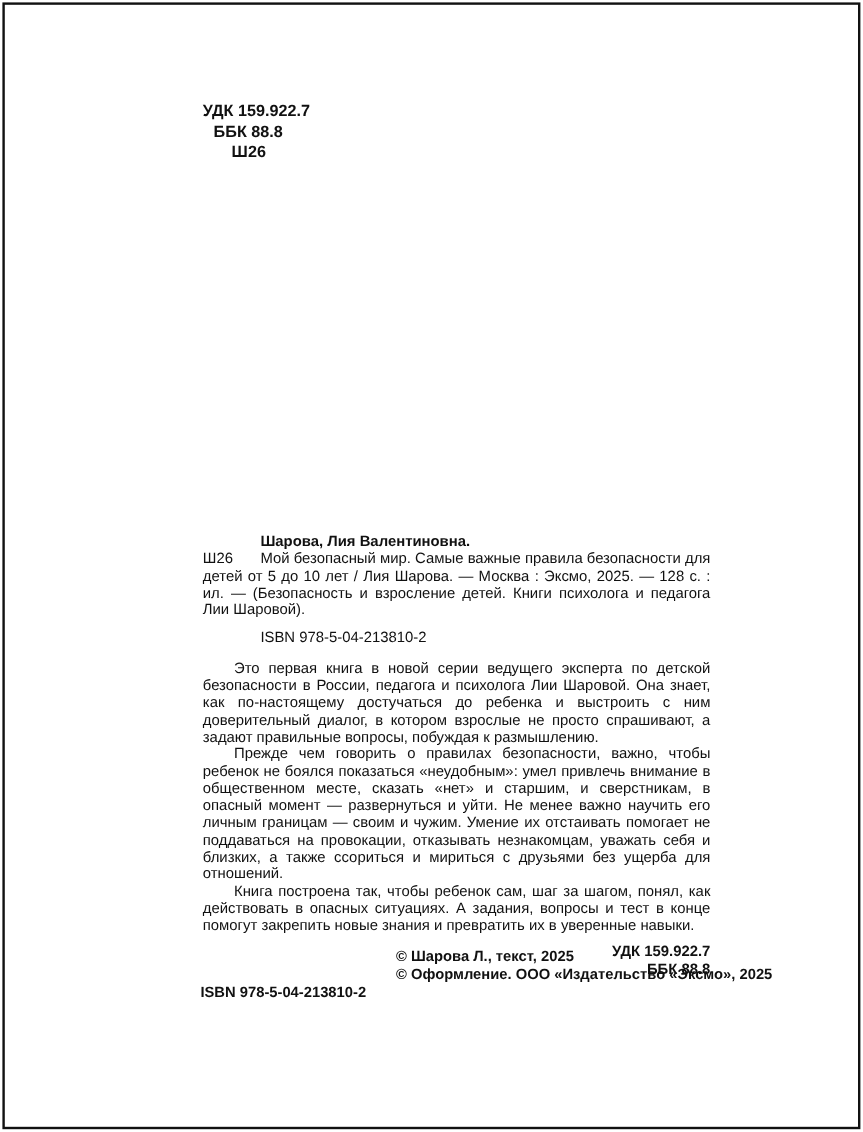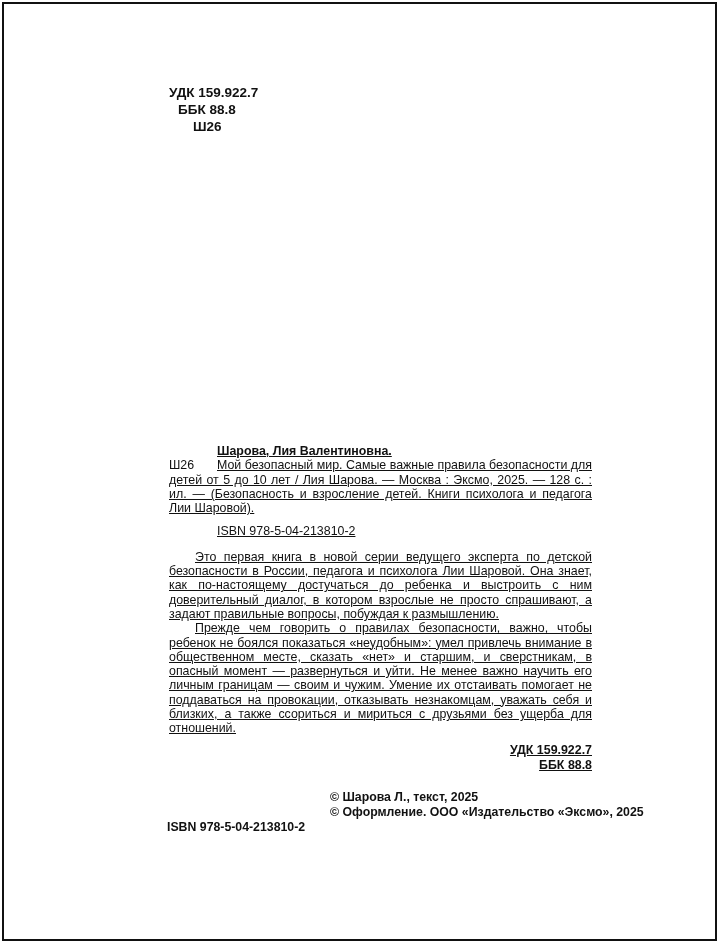--- a/index.html
+++ b/index.html
@@ -38,21 +38,20 @@
   .top-codes .line-sign { padding-left: 24px; }
 
   
   .column {
     position: absolute;
     left: 169px;
     top: 444px;
     width: 423px;
     font-size: 12.4px;
     line-height: 14.3px;
-    text-decoration: underline;
   }
   .column p { margin: 0; }
   p.author {
     font-weight: bold;
     text-indent: 48px;
   }
   p.desc {
     position: relative;
     text-indent: 48px;
     text-align: justify;
@@ -111,20 +110,21 @@
 <div class="column">
   <p class="author">Шарова, Лия Валентиновна.</p>
   <p class="desc">
     <span class="margin-code">Ш26</span>
     <span>Мой безопасный мир. Самые важные правила безопасности для детей от 5 до 10 лет / Лия Шарова. — Москва : Эксмо, 2025. — 128 с. : ил. — (Безопасность и взросление детей. Книги психолога и педагога Лии Шаровой).</span>
   </p>
   <p class="isbn">ISBN 978-5-04-213810-2</p>
 
   <p class="ann">Это первая книга в новой серии ведущего эксперта по детской безопасности в России, педагога и психолога Лии Шаровой. Она знает, как по-настоящему достучаться до ребенка и выстроить с ним доверительный диалог, в котором взрослые не просто спрашивают, а задают правильные вопросы, побуждая к размышлению.</p>
   <p class="ann">Прежде чем говорить о правилах безопасности, важно, чтобы ребенок не боялся показаться «неудобным»: умел привлечь внимание в общественном месте, сказать «нет» и старшим, и сверстникам, в опасный момент — развернуться и уйти. Не менее важно научить его личным границам — своим и чужим. Умение их отстаивать помогает не поддаваться на провокации, отказывать незнакомцам, уважать себя и близких, а также ссориться и мириться с друзьями без ущерба для отношений.</p>
+  <p class="ann">Книга построена так, чтобы ребенок сам, шаг за шагом, понял, как действовать в опасных ситуациях. А задания, вопросы и тест в конце помогут закрепить новые знания и превратить их в уверенные навыки.</p>
 
   <div class="codes-right">
     <div>УДК 159.922.7</div>
     <div>ББК 88.8</div>
   </div>
 </div>
 
 <div class="footer-copy">
   <div>© Шарова Л., текст, 2025</div>
   <div>© Оформление. ООО «Издательство «Эксмо», 2025</div>

